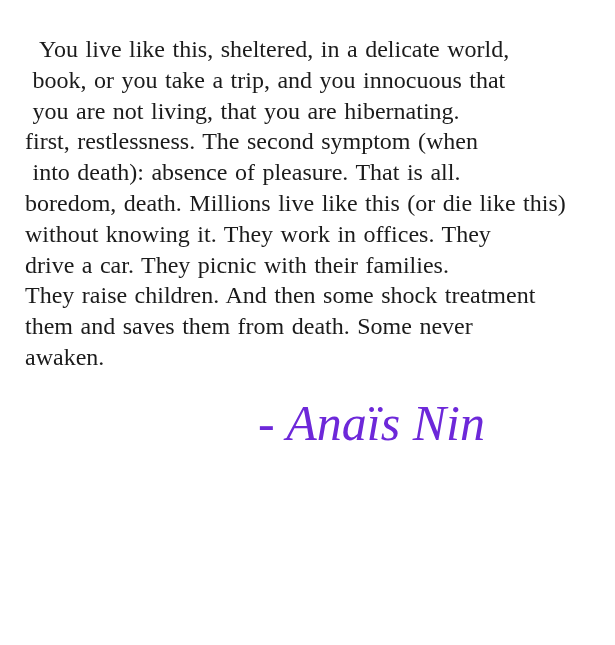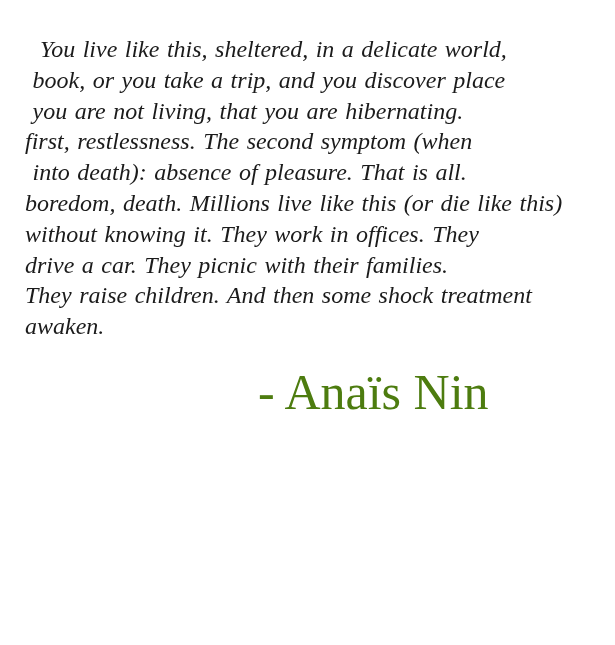--- a/index.html
+++ b/index.html
@@ -14,48 +14,49 @@
     font-family: "Liberation Serif", serif;
   }
   .quote-page {
     width: 615px;
     height: 645px;
     background: #ffffff;
     box-sizing: border-box;
     padding: 34px 0 0 25px;
   }
   .quote-text {
-    font-style: italic;
     font-size: 24px;
     line-height: 30.8px;
     color: #1b1b1b;
     word-spacing: 1.5px;
   }
   .quote-line {
     white-space: pre;
   }
   .attribution {
     margin-top: 22px;
     padding-left: 233px; 
+    font-style: italic;
     font-size: 50px;
     line-height: 56px;
-    color: #4d7c0f;
+    color: #6d28d9;
     white-space: pre;
   }
 </style>
 </head>
 <body>
 
 <div class="quote-page">
   <div class="quote-text">
     <div class="quote-line">  You live like this, sheltered, in a delicate world,</div>
-    <div class="quote-line"> book, or you take a trip, and you discover place</div>
+    <div class="quote-line"> book, or you take a trip, and you innocuous that</div>
     <div class="quote-line"> you are not living, that you are hibernating.</div>
     <div class="quote-line">first, restlessness. The second symptom (when</div>
     <div class="quote-line"> into death): absence of pleasure. That is all.</div>
     <div class="quote-line">boredom, death. Millions live like this (or die like this)</div>
     <div class="quote-line">without knowing it. They work in offices. They</div>
     <div class="quote-line">drive a car. They picnic with their families.</div>
     <div class="quote-line">They raise children. And then some shock treatment</div>
+    <div class="quote-line">them and saves them from death. Some never</div>
     <div class="quote-line">awaken.</div>
   </div>
   <div class="attribution">- Anaïs Nin</div>
 </div>
 
 </body></html>

